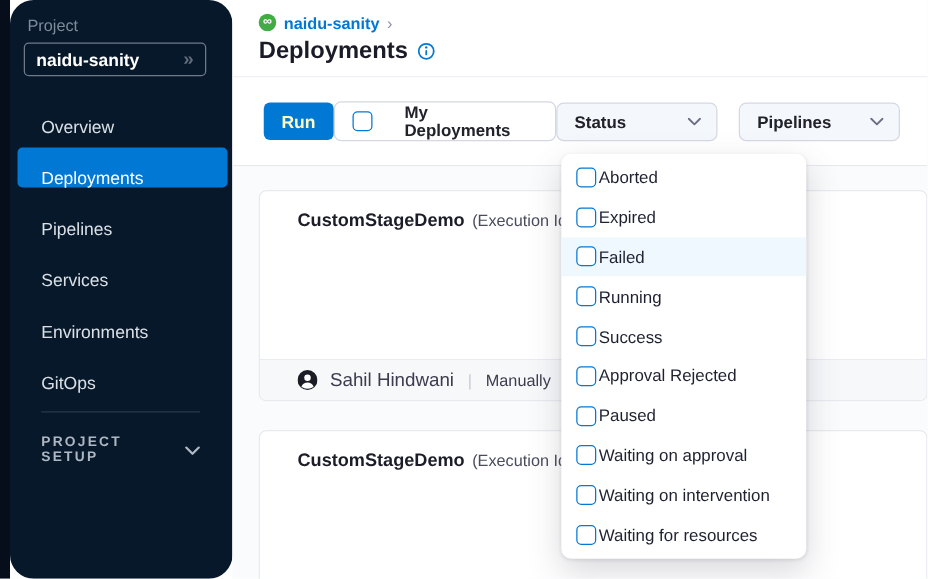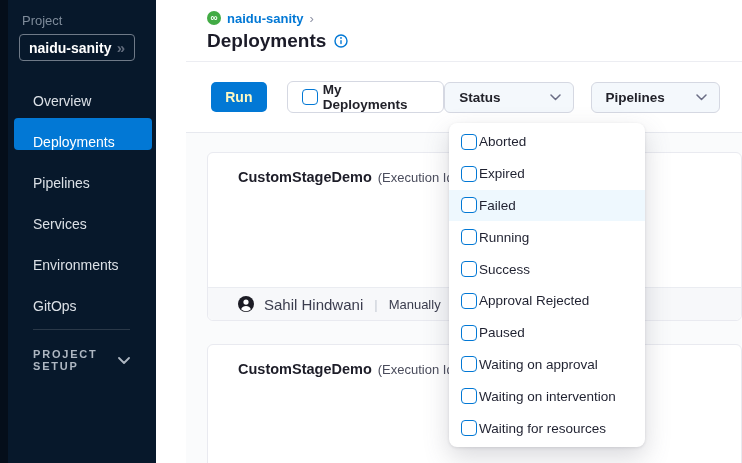--- a/index.html
+++ b/index.html
@@ -1,21 +1,21 @@
 <!DOCTYPE html>
 <html><head>
 <meta charset="utf-8">
 <style>
   * { margin:0; padding:0; box-sizing:border-box; }
   html,body { width:742px; height:463px; overflow:hidden; }
   body { font-family:"Liberation Sans","DejaVu Sans",sans-serif; background:#fff; position:relative; }
 
   
   .rail { position:absolute; left:0; top:0; width:8px; height:100%; background:#050e1a; }
-  .sidebar { position:absolute; left:8px; top:0; width:148px; height:100%; background:#07182b; }
+  .sidebar { position:absolute; left:8px; top:0; width:178px; height:100%; background:#07182b;border-radius:19px; }
   .project-label { margin:13px 0 6px 14px; font-size:13px; color:#7e8b9a; }
   .project-box { margin:0 21px 0 11px; height:27px; border:1px solid #6f7a88; border-radius:4px;
                  display:flex; align-items:center; justify-content:space-between; padding:0 9px; cursor:pointer; }
   .project-name { color:#fff; font-size:14px; font-weight:700; }
   .expand-icon { color:#626c7d; font-size:15px; font-weight:700; line-height:1; }
   .nav { margin-top:16px; }
   .nav-item { height:32px; margin:0 4px 9px 6px; border-radius:4px; display:flex; align-items:flex-end;
               padding-left:19px; font-size:14px; color:#dbe0e6; cursor:pointer; }
   .nav-item.active { background:#0278d5; color:#fff; font-weight:400; }
   .setup-row { margin:15px 26px 0 25px; border-top:1px solid rgba(255,255,255,.14); padding-top:18px;
@@ -31,22 +31,22 @@
   .crumb-link { color:#0278d5; font-size:13px; font-weight:600; cursor:pointer; }
   .crumb-sep { color:#8f93a5; font-size:13px; }
   .title-row { display:flex; align-items:center; gap:8px; margin-top:3px; }
   .page-title { font-size:19px; font-weight:700; color:#1b1b28; }
 
   
   .toolbar { height:71px; background:#fff; border-bottom:1px solid #e7e9ef; display:flex; align-items:center;
              padding:0 22px 0 25px; }
   .run-btn { width:56px; height:30px; border:none; border-radius:5px; background:#0278d5; color:#fef9c3;
              font-size:14px; font-weight:700; font-family:inherit; cursor:pointer; }
-  .filter-chip { margin-left:20px; height:32px; border:1px solid #d5d8e2; border-radius:6px; background:#fff;
-                 display:flex; align-items:center; gap:5px; padding:0 14px; cursor:pointer; }
+  .filter-chip { height:32px; border:1px solid #d5d8e2; border-radius:6px; background:#fff;
+                 display:flex; align-items:center; gap:26px; padding:0 14px; cursor:pointer; }
   .chip-label { font-size:13.5px; font-weight:600; color:#22222a; }
   .checkbox { width:16px; height:16px; border:1.6px solid #0278d5; border-radius:4px; background:#fff; flex:none; cursor:pointer; }
   .select { height:31px; width:130px; background:#f4f8fc; border:1px solid #d5d8e2; border-radius:6px;
             display:flex; align-items:center; justify-content:space-between; padding:0 12px 0 14px; cursor:pointer; }
   .select-label { font-size:13.5px; font-weight:600; color:#22222a; }
   .select.status { margin-left:auto; }
   .select.pipelines { margin-left:17px; }
 
   
   .content { position:absolute; top:133px; left:0; right:0; bottom:0; background:#fafbfc; padding:19px 0 0 21px; overflow:hidden; }

